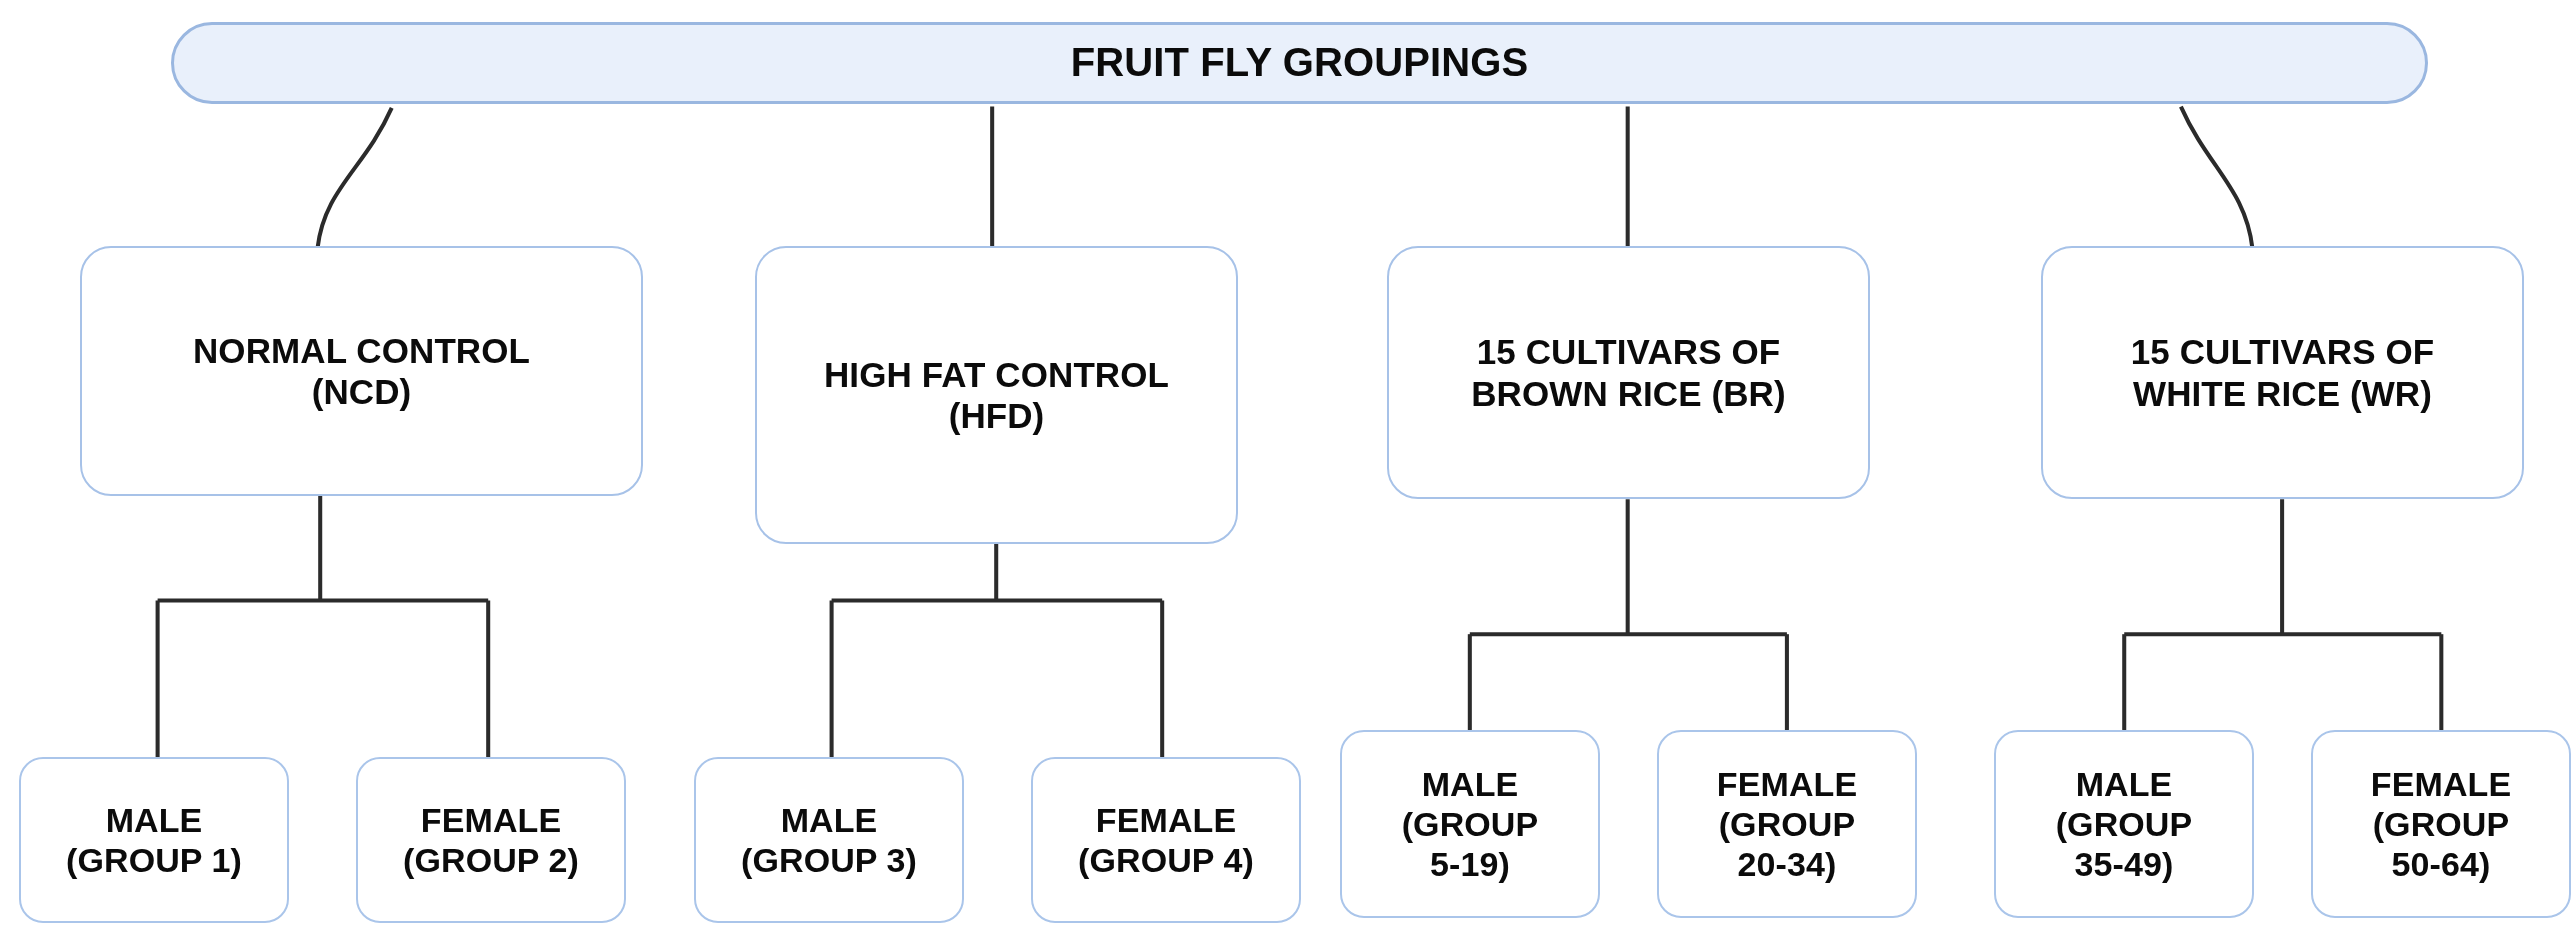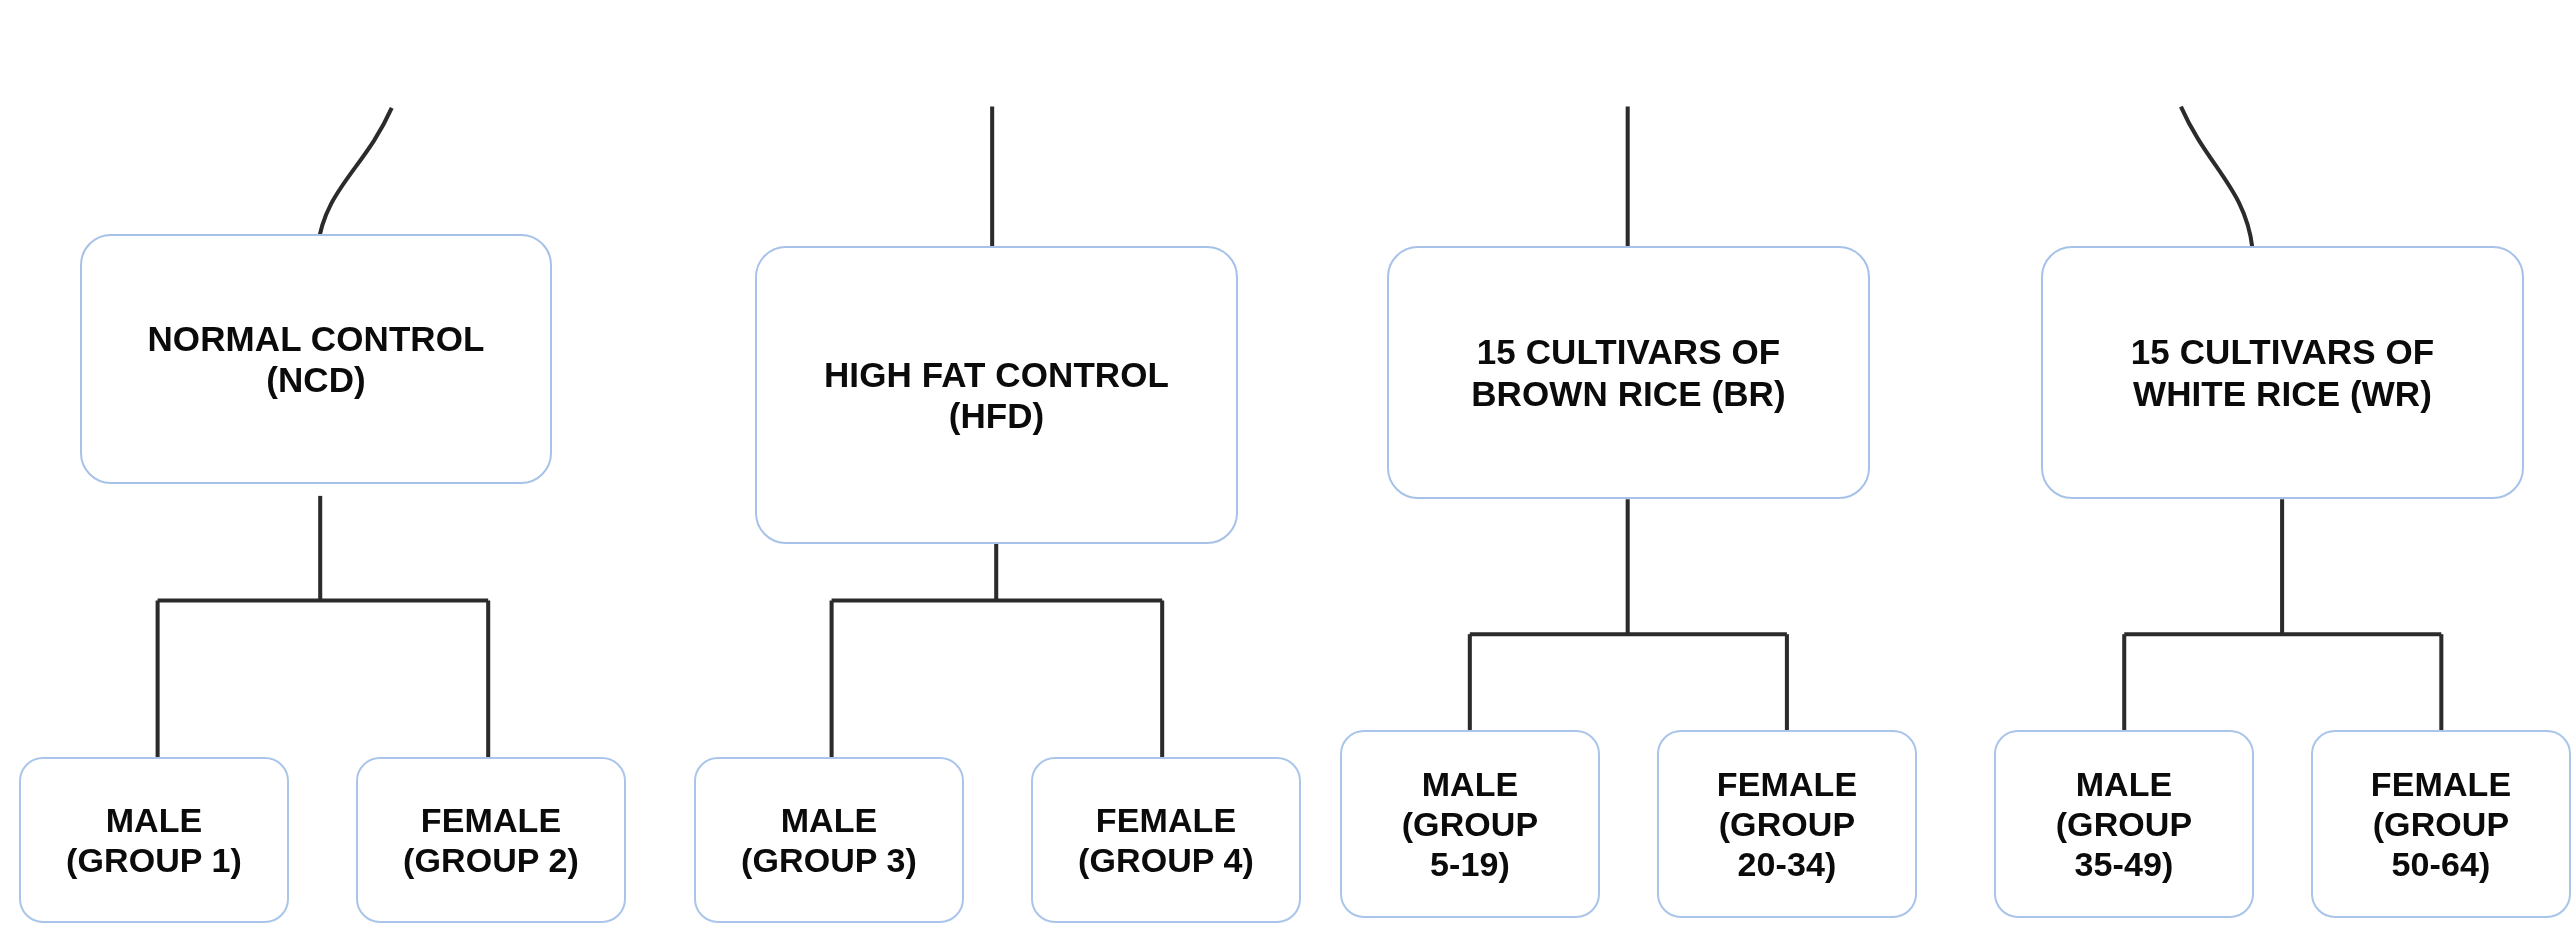--- a/index.html
+++ b/index.html
@@ -108,22 +108,25 @@
       <path d="M 2178 940 L 2178 1082"></path>
       <path d="M 2648 940 L 2648 1082"></path>
 
       <path d="M 3382 740 L 3382 940"></path>
       <path d="M 3148 940 L 3618 940"></path>
       <path d="M 3148 940 L 3148 1082"></path>
       <path d="M 3618 940 L 3618 1082"></path>
     </g>
   </svg>
 
+  <div class="node root" style="left:171px; top:22px; width:2257px; height:82px;">
+    <span class="label">FRUIT FLY GROUPINGS</span>
+  </div>
 
-  <div class="node group" style="left:80px; top:234px; width:472px; height:250px;">
+  <div class="node group" style="left:80px; top:246px; width:563px; height:250px;">
     <span class="label">NORMAL CONTROL
 (NCD)</span>
   </div>
 
   <div class="node group" style="left:755px; top:246px; width:483px; height:298px;">
     <span class="label">HIGH FAT CONTROL
 (HFD)</span>
   </div>
 
   <div class="node group" style="left:1387px; top:246px; width:483px; height:253px;">

